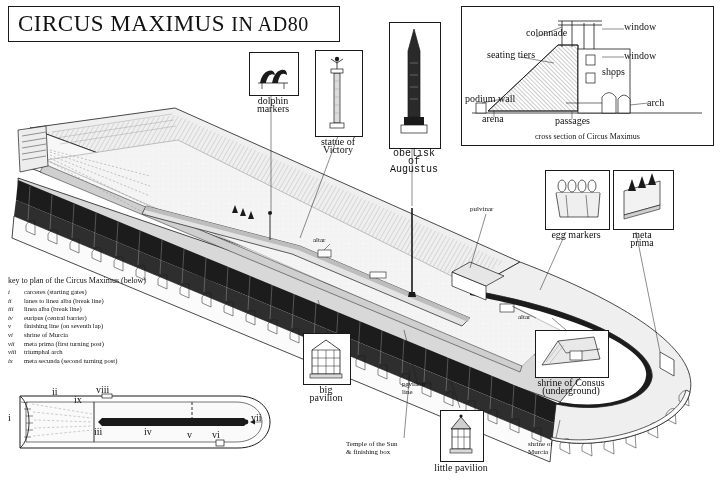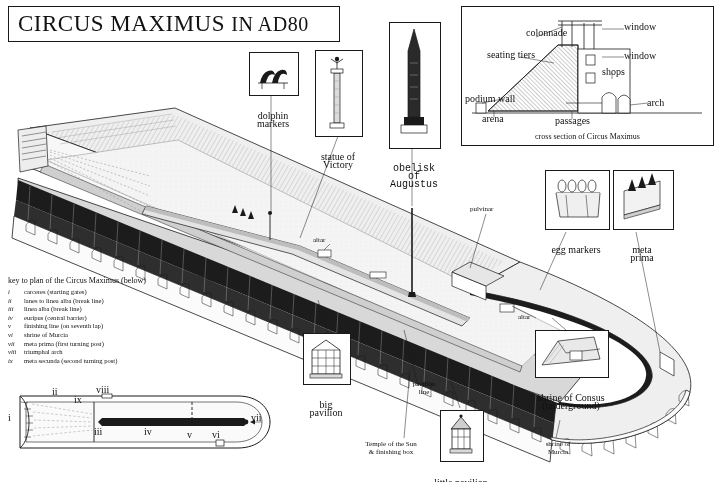--- a/index.html
+++ b/index.html
@@ -9,21 +9,21 @@
     font-family:"Liberation Serif", serif;
     color:#111;
     overflow:hidden;
     position:relative;
   }
   #page{position:relative;width:720px;height:482px;overflow:hidden;}
 
   
   .abs{position:absolute;}
   .lbl{font-family:"Liberation Serif", serif;font-size:10px;line-height:8px;color:#111;}
-  .lbl.c{text-align:center;margin-top:15px;}
+  .lbl.c{text-align:center;}
 
   
   #title-box{
     left:8px;top:6px;width:330px;height:34px;
     border:1.5px solid #1a1a1a;background:#fff;
     display:flex;align-items:center;
   }
   #title-text{
     font-family:"Liberation Serif", serif;
     font-size:23px;letter-spacing:.5px;padding-left:9px;color:#111;
@@ -75,21 +75,21 @@
   #key{left:8px;top:276px;width:190px;}
   #key .kt{font-size:8px;margin-bottom:3px;}
   #key table{border-collapse:collapse;}
   #key td{font-size:6.6px;line-height:8.6px;padding:0;vertical-align:top;color:#111;}
   #key td.rn{width:16px;font-style:italic;}
 
   
   #plan{left:6px;top:378px;width:272px;height:98px;}
 
   
-  .cal{font-size:7px;color:#111;position:absolute;white-space:nowrap;text-align:center;}
+  .cal{font-size:7px;color:#111;position:absolute;white-space:nowrap;}
 </style>
 </head>
 <body>
 
 <div id="page">
 
   <svg class="abs" style="left:0;top:0" width="720" height="482" viewBox="0 0 720 482">
     <defs>
       <pattern id="seatHatch" width="4" height="4" patternUnits="userSpaceOnUse" patternTransform="rotate(30)">
         <line x1="0" y1="0" x2="0" y2="4" stroke="#6a6a6a" stroke-width="0.7"></line>

